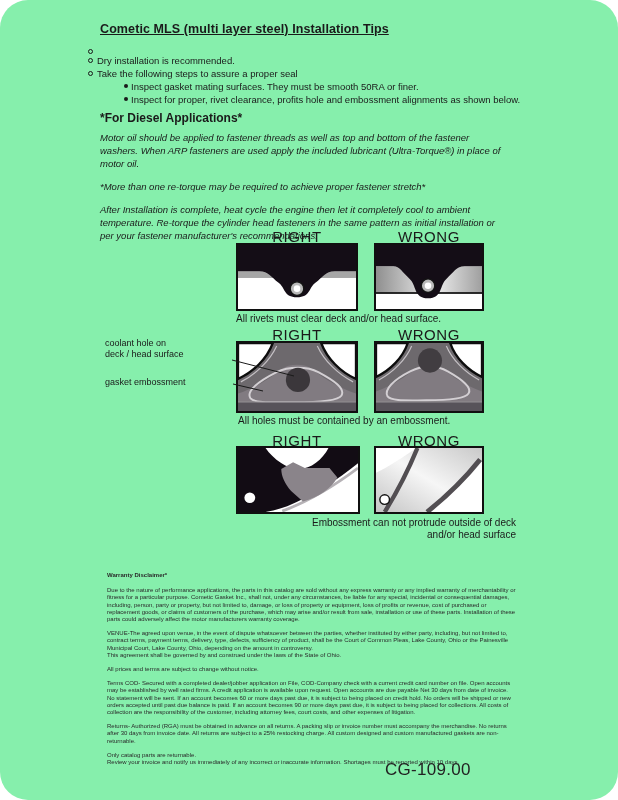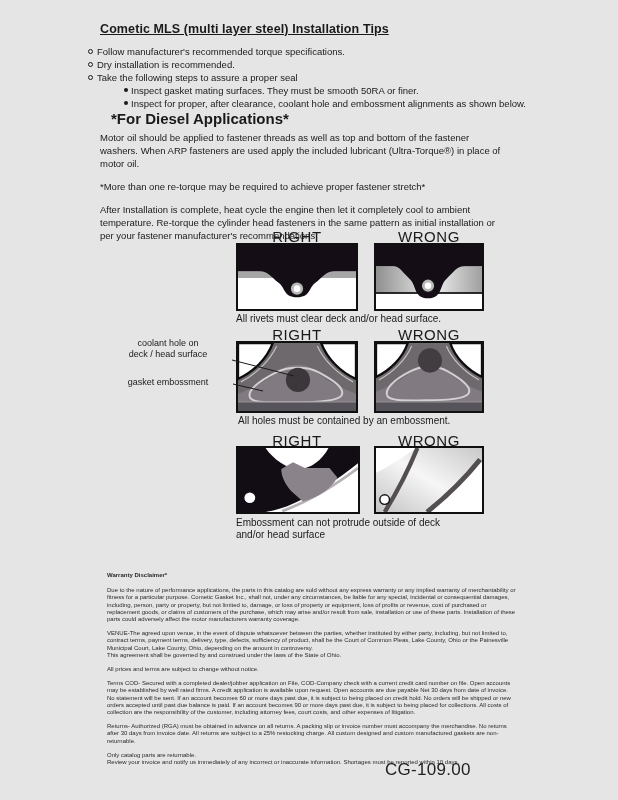--- a/index.html
+++ b/index.html
@@ -1,76 +1,75 @@
 <!DOCTYPE html>
 <html><head>
 <meta charset="utf-8">
 <style>
   html,body{margin:0;padding:0;background:#fff;}
   .page{
-    position:relative;width:618px;height:800px;background:#e5e5e5;overflow:hidden;
-    font-family:"Liberation Sans","DejaVu Sans",sans-serif;color:#1a1a1a;
+    position:relative;width:618px;height:800px;background:#86efac;overflow:hidden;
+    font-family:"Liberation Sans","DejaVu Sans",sans-serif;color:#1a1a1a;border-radius:28px;
   }
   .abs{position:absolute;}
   
   .title{
     left:100px;top:22px;width:430px;
     font-size:12.5px;font-weight:bold;text-decoration:underline;
     letter-spacing:.1px;
   }
   
   .bullets{left:88px;top:45px;width:440px;font-size:9.5px;line-height:13px;}
   .b-row{display:flex;align-items:flex-start;}
   .b-row.sub{margin-left:36px;}
   .b-circle{flex:0 0 auto;width:3px;height:3px;border:1px solid #1a1a1a;border-radius:50%;margin:4px 4px 0 0;}
   .b-dot{flex:0 0 auto;width:4px;height:4px;background:#1a1a1a;border-radius:50%;margin:4px 3px 0 0;}
   
   .diesel{left:100px;top:112px;width:402px;font-size:9.5px;line-height:13px;}
-  .diesel h2{font-size:15px;margin:0 0 6px 11px;}
-  .diesel p{margin:0 0 10px 0;white-space:pre-line;}
+  .diesel h2{font-size:12px;margin:0 0 6px 0;}
+  .diesel p{margin:0 0 10px 0;white-space:pre-line;font-style:italic;}
   
   .figlabel{font-size:15px;letter-spacing:.6px;text-align:center;}
   .figbox{border:2px solid #101010;background:#fff;}
   .figbox svg{display:block;}
   .caption{font-size:10px;line-height:11.5px;white-space:pre-line;}
-  .anno{font-size:9px;line-height:11px;text-align:center;white-space:pre-line;}
+  .anno{font-size:9px;line-height:11px;text-align:left;white-space:pre-line;}
   .leader{pointer-events:none;}
   
   .disclaimer{left:107px;top:572px;width:410px;font-size:6px;line-height:7.2px;color:#2a2a2a;}
   .disclaimer .dh{font-weight:bold;margin:0 0 8px 0;font-size:6px;}
   .disclaimer p{margin:0 0 7px 0;white-space:pre-line;}
   .footer{left:385px;top:760px;font-size:17px;letter-spacing:.3px;color:#222;}
 </style>
 </head>
 <body>
 
 <div class="page">
 
   <div class="abs title">Cometic MLS (multi layer steel) Installation Tips</div>
 
   <div class="abs bullets">
     <div class="b-row">
       <span class="b-circle"></span>
-      <span>Follow manufacturer's recommended torque specifications.</span>
     </div>
     <div class="b-row">
       <span class="b-circle"></span>
       <span>Dry installation is recommended.</span>
     </div>
     <div class="b-row">
       <span class="b-circle"></span>
       <span>Take the following steps to assure a proper seal</span>
     </div>
     <div class="b-row sub">
       <span class="b-dot"></span>
       <span>Inspect gasket mating surfaces.  They must be smooth 50RA or finer.</span>
     </div>
     <div class="b-row sub">
       <span class="b-dot"></span>
-      <span>Inspect for proper, after clearance, coolant hole and embossment alignments as shown below.</span>
+      <span>Inspect for proper, rivet clearance, profits hole and embossment alignments as shown below.</span>
     </div>
   </div>
 
   <div class="abs diesel">
     <h2>*For Diesel Applications*</h2>
     <p>Motor oil should be applied to fastener threads as well as top and bottom of the fastener washers. When ARP fasteners are used apply the included lubricant (Ultra-Torque®) in place of motor oil.</p>
     <p>*More than one re-torque may be required to achieve proper fastener stretch*</p>
     <p>After Installation is complete, heat cycle the engine then let it completely cool to ambient temperature. Re-torque the cylinder head fasteners in the same pattern as initial installation or per your fastener manufacturer's recommendations.</p>
   </div>
 
@@ -175,21 +174,21 @@
       </defs>
       <rect width="110" height="67" fill="url(#g-band3)"></rect>
       <path d="M0,0 H42 C28,10 12,20 0,26 Z" fill="#ffffff"></path>
       <path d="M110,14 V67 H56 C76,49 96,32 110,14 Z" fill="#ffffff"></path>
       <path d="M43,0 C34,22 22,46 9,67" fill="none" stroke="#524e52" stroke-width="4.5"></path>
       <path d="M108,12 C93,31 74,50 53,67" fill="none" stroke="#524e52" stroke-width="5"></path>
       <circle cx="9" cy="54" r="5" fill="#ffffff" stroke="#141414" stroke-width="1.5"></circle>
     </svg>
   </div>
 
-  <div class="abs caption" style="left:236px;top:517px;width:280px;">Embossment can not protrude outside of deck
+  <div class="abs caption" style="left:236px;top:517px;width:280px;text-align:right;">Embossment can not protrude outside of deck
 and/or head surface</div>
 
   <div class="abs disclaimer">
     <p class="dh">Warranty Disclaimer*</p>
     <p>Due to the nature of performance applications, the parts in this catalog are sold without any express warranty or any implied warranty of merchantability or fitness for a particular purpose.  Cometic Gasket Inc., shall not, under any circumstances, be liable for any special, incidental or consequential damages, including, person, party or property, but not limited to, damage, or loss of property or equipment, loss of profits or revenue, cost of purchased or replacement goods, or claims of customers of the purchase, which may arise and/or result from sale, installation or use of these parts.  Installation of these parts could adversely affect the motor manufacturers warranty coverage.</p>
     <p>VENUE-The agreed upon venue, in the event of dispute whatsoever between the parties, whether instituted by either party, including, but not limited to, contract terms, payment terms, delivery, type, defects, sufficiency of product, shall be the Court of Common Pleas, Lake County, Ohio or the Painesville Municipal Court, Lake County, Ohio, depending on the amount in controversy.
 This agreement shall be governed by and construed under the laws of the State of Ohio.</p>
     <p>All prices and terms are subject to change without notice.</p>
     <p>Terms COD- Secured with a completed dealer/jobber application on File, COD-Company check with a current credit card number on file.  Open accounts may be established by well rated firms.  A credit application is available upon request.  Open accounts are due payable Net 30 days from date of invoice.  No statement will be sent.  If an account becomes 60 or more days past due, it is subject to being placed on credit hold.  No orders will be shipped or new orders accepted until past due balance is paid.  If an account becomes 90 or more days past due, it is subject to being placed for collections.  All costs of collection are the responsibility of the customer, including attorney fees, court costs, and other expenses of litigation.</p>
     <p>Returns- Authorized (RGA) must be obtained in advance on all returns.  A packing slip or invoice number must accompany the merchandise.  No returns after 30 days from invoice date.  All returns are subject to a 25% restocking charge.  All custom designed and custom manufactured gaskets are non-returnable.</p>

